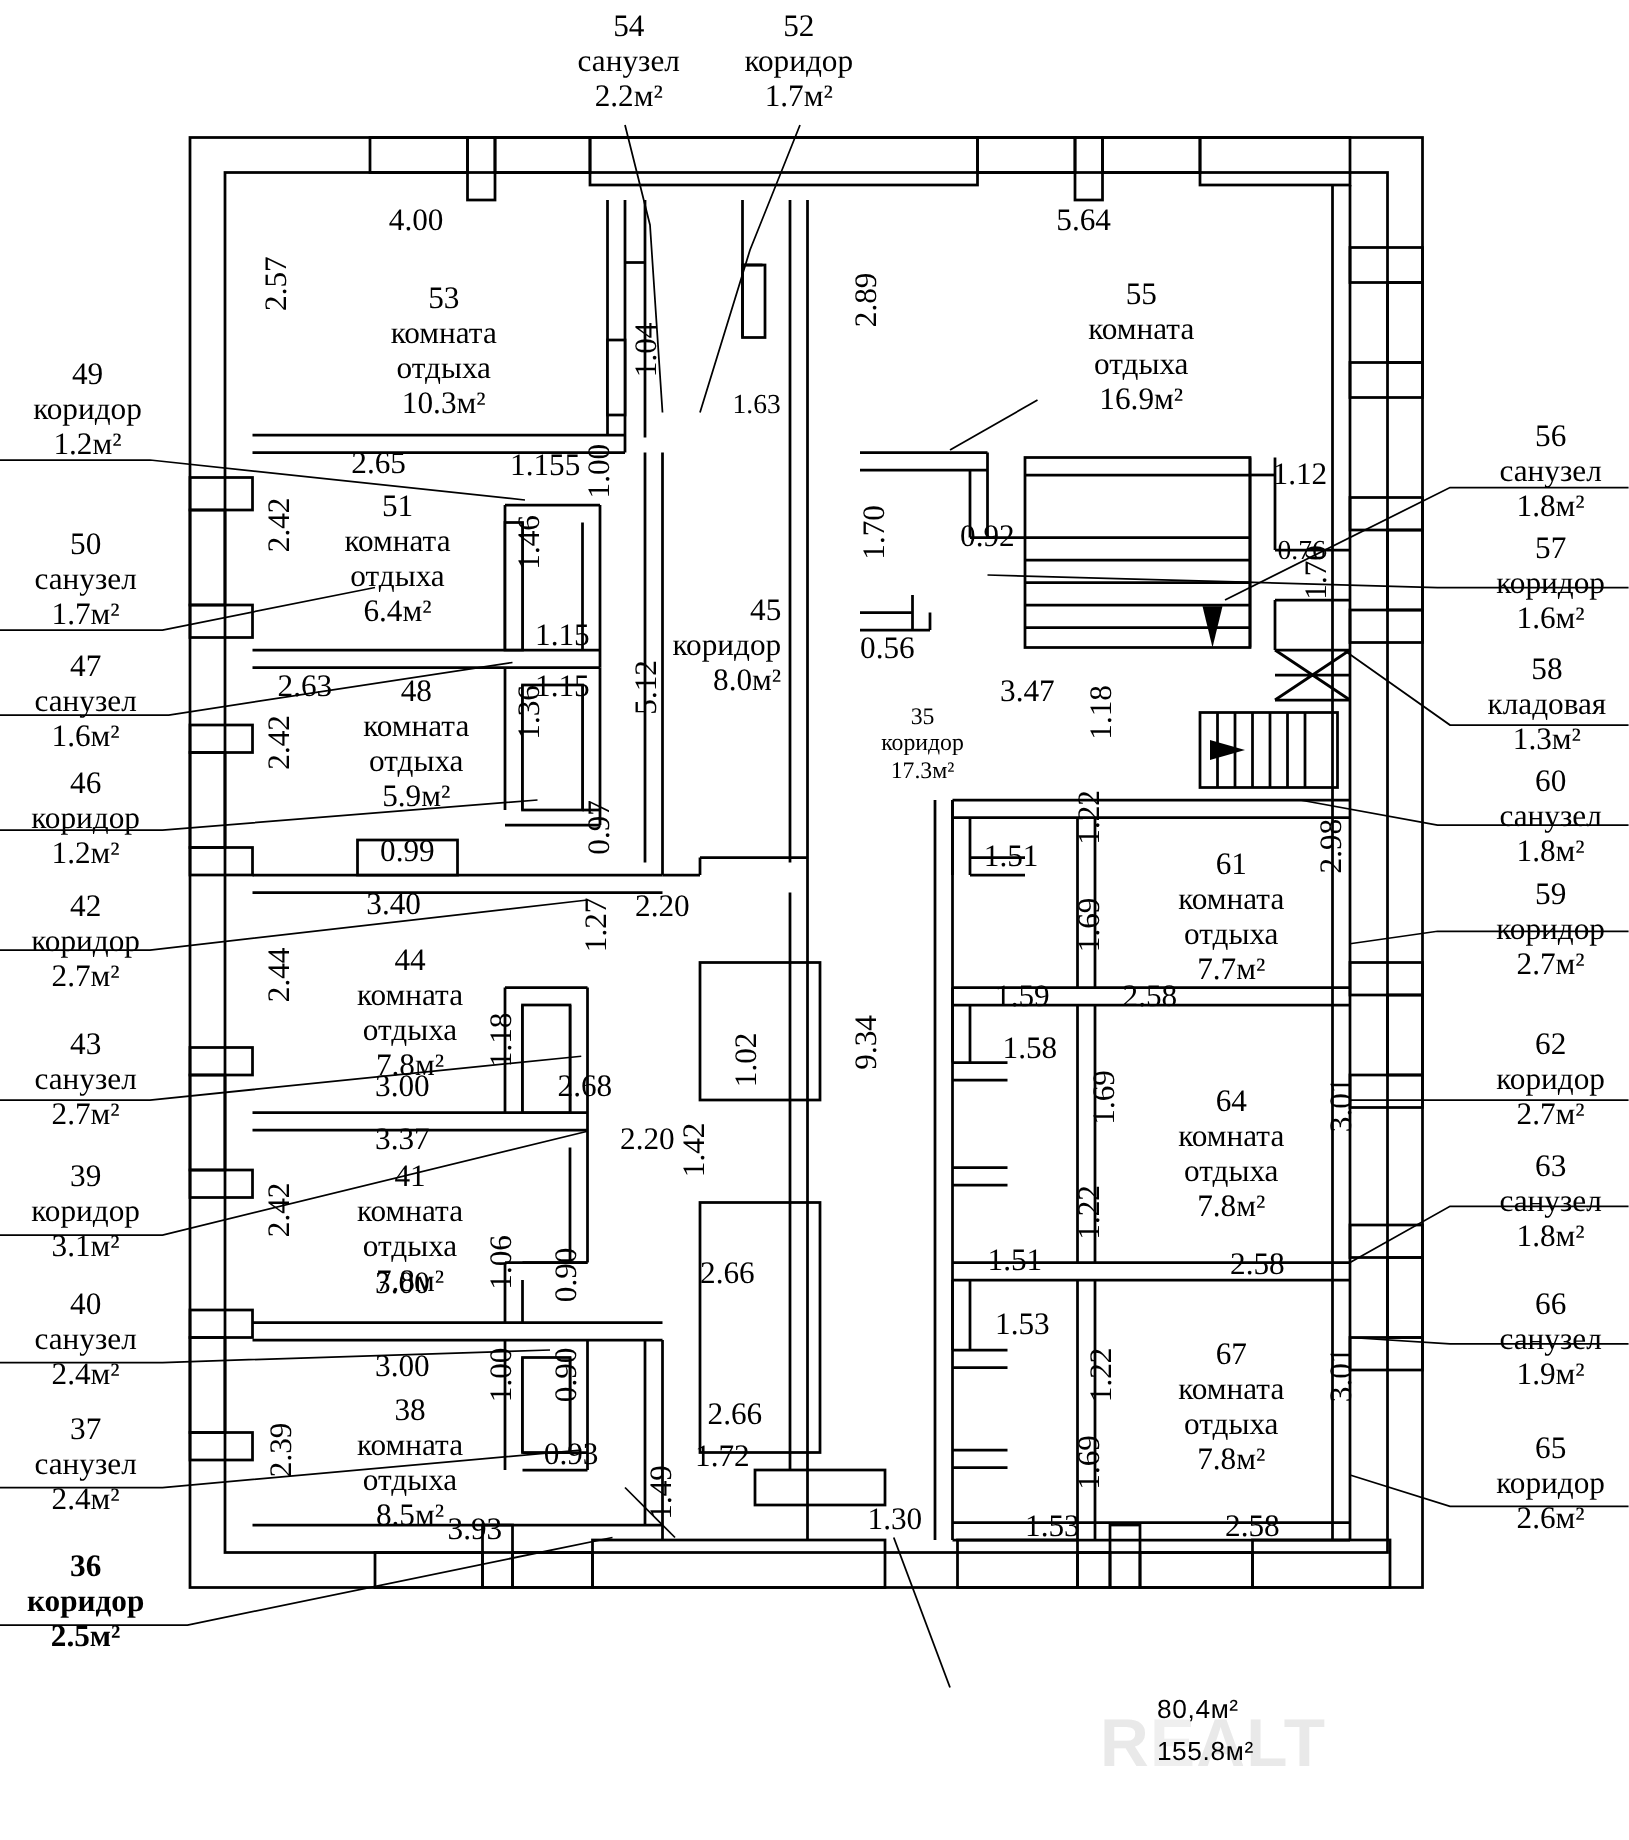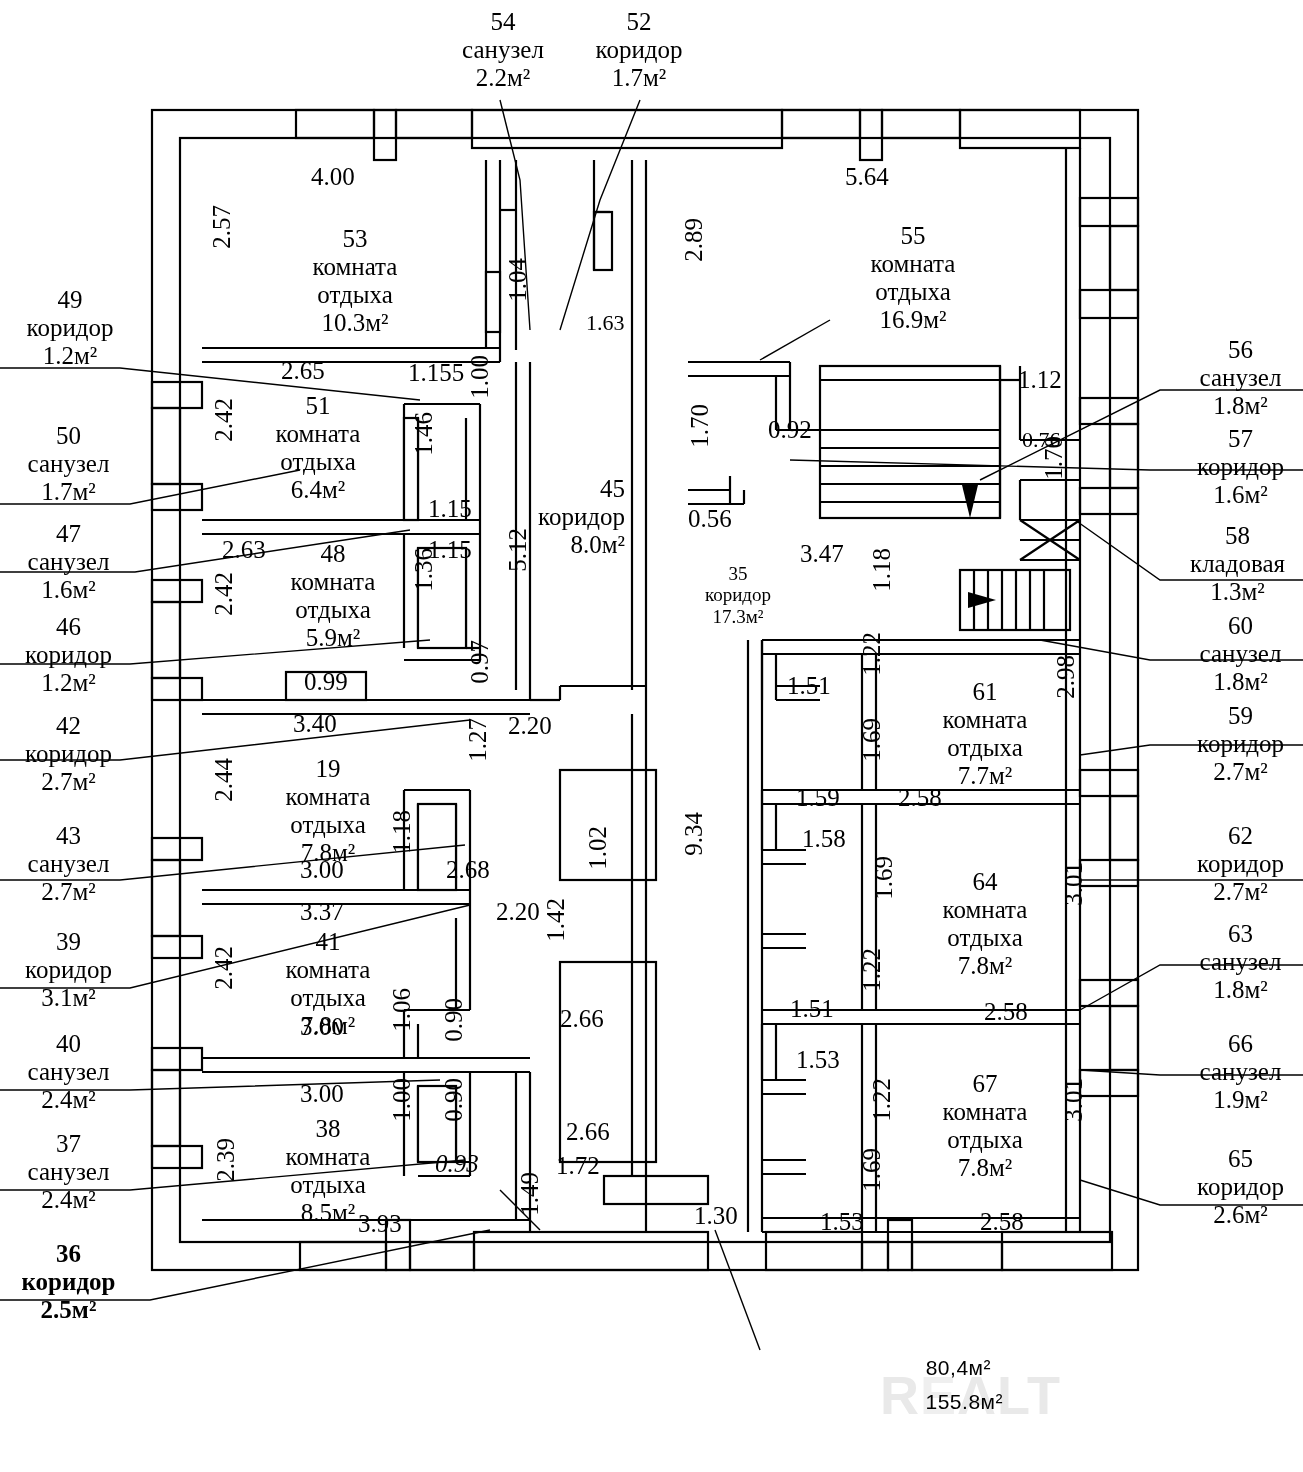--- a/index.html
+++ b/index.html
@@ -376,21 +376,21 @@
   <div>коридор</div>
   <div>17.3м²</div>
 </div>
 <div class="lbl" style="left:905px;top:678px;width:160px;font-size:25px;">
   <div>61</div>
   <div style="white-space:pre-line;">комната
 отдыха</div>
   <div>7.7м²</div>
 </div>
 <div class="lbl" style="left:248px;top:755px;width:160px;font-size:25px;">
-  <div>19</div>
+  <div>44</div>
   <div style="white-space:pre-line;">комната
 отдыха</div>
   <div>7.8м²</div>
 </div>
 <div class="lbl" style="left:905px;top:868px;width:160px;font-size:25px;">
   <div>64</div>
   <div style="white-space:pre-line;">комната
 отдыха</div>
   <div>7.8м²</div>
 </div>
@@ -436,21 +436,21 @@
 <div class="num" style="left:300px;top:856px;font-size:25px;">3.00</div>
 <div class="num" style="left:446px;top:856px;font-size:25px;">2.68</div>
 <div class="num" style="left:300px;top:898px;font-size:25px;">3.37</div>
 <div class="num" style="left:496px;top:898px;font-size:25px;">2.20</div>
 <div class="num" style="left:790px;top:995px;font-size:25px;">1.51</div>
 <div class="num" style="left:984px;top:998px;font-size:25px;">2.58</div>
 <div class="num" style="left:560px;top:1005px;font-size:25px;">2.66</div>
 <div class="num" style="left:300px;top:1013px;font-size:25px;">3.00</div>
 <div class="num" style="left:796px;top:1046px;font-size:25px;">1.53</div>
 <div class="num" style="left:300px;top:1080px;font-size:25px;">3.00</div>
-<div class="num" style="left:435px;top:1150px;font-size:25px;font-style:italic;">0.93</div>
+<div class="num" style="left:435px;top:1150px;font-size:25px;">0.93</div>
 <div class="num" style="left:566px;top:1118px;font-size:25px;">2.66</div>
 <div class="num" style="left:556px;top:1152px;font-size:25px;">1.72</div>
 <div class="num" style="left:358px;top:1210px;font-size:25px;">3.93</div>
 <div class="num" style="left:694px;top:1202px;font-size:25px;">1.30</div>
 <div class="num" style="left:820px;top:1208px;font-size:25px;">1.53</div>
 <div class="num" style="left:980px;top:1208px;font-size:25px;">2.58</div>
 
 <div class="num vert" style="left:208px;top:205px;font-size:25px;">2.57</div>
 <div class="num vert" style="left:504px;top:258px;font-size:25px;">1.04</div>
 <div class="num vert" style="left:680px;top:218px;font-size:25px;">2.89</div>

